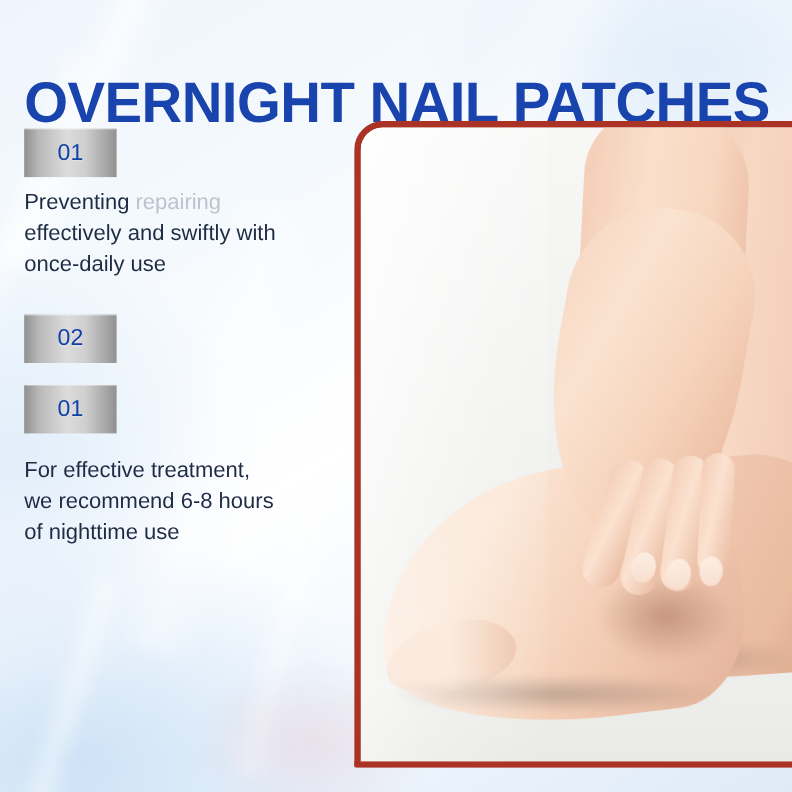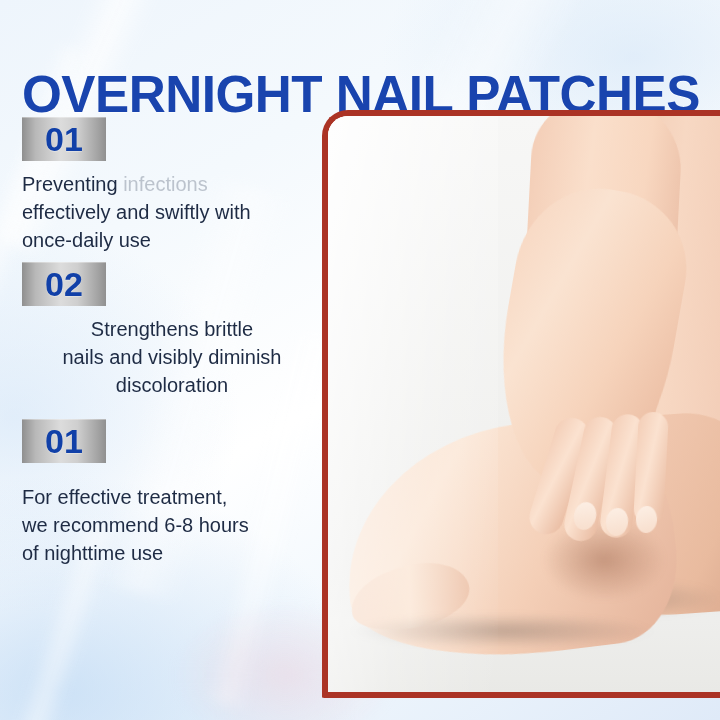--- a/index.html
+++ b/index.html
@@ -58,37 +58,37 @@
 
   
   .features {
     position: absolute;
     left: 0;
     top: 110px;
     width: 330px;
   }
   .feature { position: relative; }
   .feature-01 { margin-top: 7px; }
-  .feature-02 { margin-top: 8px; text-align: center; }
+  .feature-02 { margin-top: 32px; }
   .feature-03 { margin-top: 20px; }
   .feature-04 { margin-top: 20px; }
 
   .badge {
     width: 84px;
     height: 44px;
     margin-left: 22px;
     display: flex;
     align-items: center;
     justify-content: center;
     background: linear-gradient(90deg, #8f8f8f 0%, #b8b8b8 16%, #dcdcdc 46%, #cfcfcf 66%, #a0a0a0 92%, #909090 100%);
     box-shadow: inset 0 1px 0 rgba(255,255,255,0.35);
   }
   .badge-num {
-    font-size: 34px;
-    font-weight: 700;
+    font-size: 21px;
+    font-weight: 400;
     color: #1140a8;
     letter-spacing: 0px;
     text-shadow: 0 1px 1px rgba(255,255,255,0.35);
   }
 
   .feature-text {
     margin: 9px 0 0 22px;
     font-size: 20px;
     line-height: 28px;
     color: #1e2b44;
@@ -216,32 +216,29 @@
   <div class="tint-pink"></div>
 
   <h1 class="title">OVERNIGHT NAIL PATCHES</h1>
 
   <div class="features">
 
     <div class="feature feature-01">
       <div class="badge">
         <span class="badge-num">01</span>
       </div>
-      <div class="feature-text"><span>Preventing </span><span class="faded">infections</span><span>
+      <div class="feature-text"><span>Preventing </span><span class="faded">repairing</span><span>
 effectively and swiftly with
 once-daily use</span></div>
     </div>
 
     <div class="feature feature-02">
       <div class="badge">
         <span class="badge-num">02</span>
       </div>
-      <div class="feature-text">Strengthens brittle
-nails and visibly diminish
-discoloration</div>
     </div>
 
     <div class="feature feature-03">
       <div class="badge">
         <span class="badge-num">01</span>
       </div>
     </div>
 
     <div class="feature feature-04">
       <div class="feature-text">For effective treatment,

